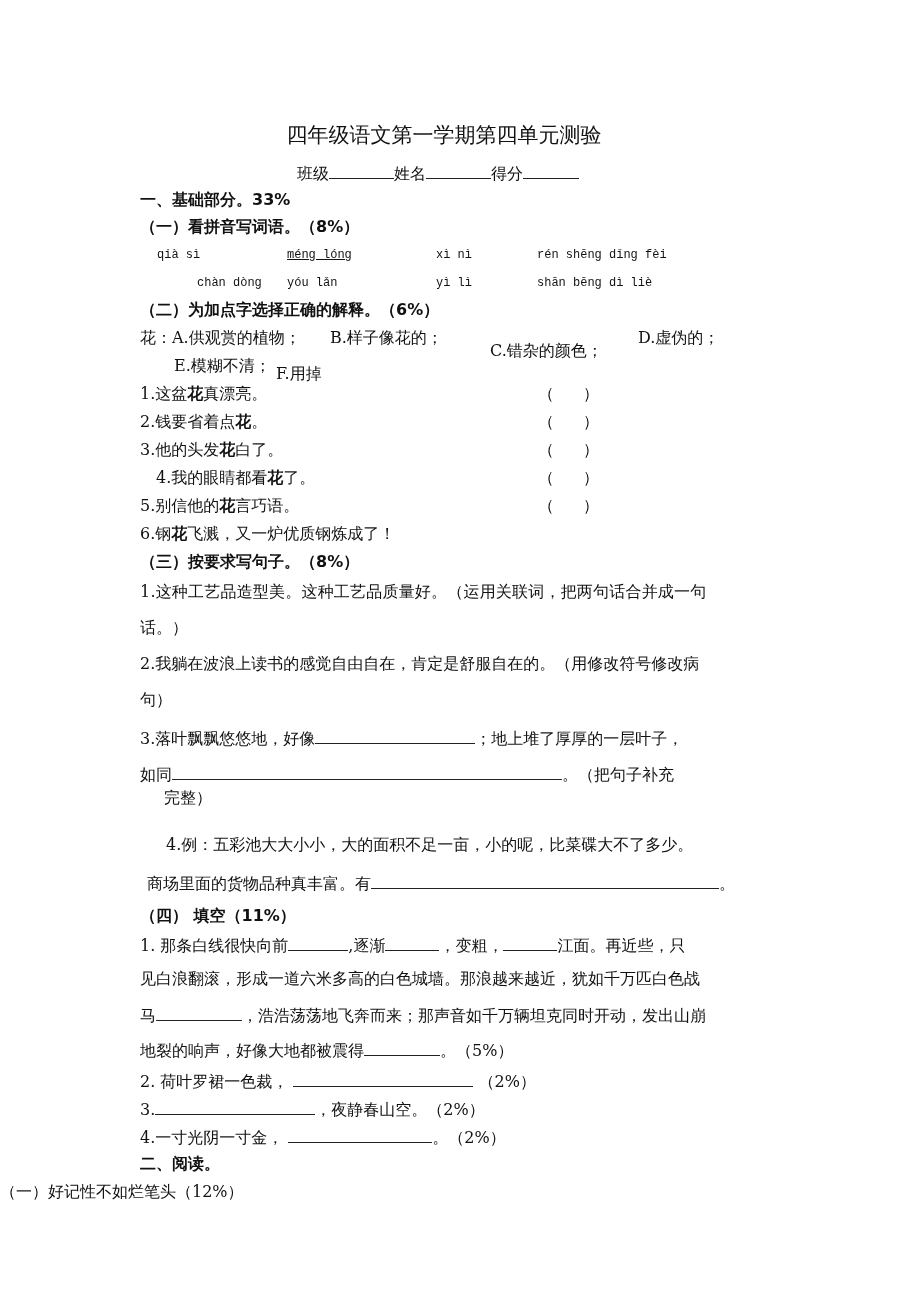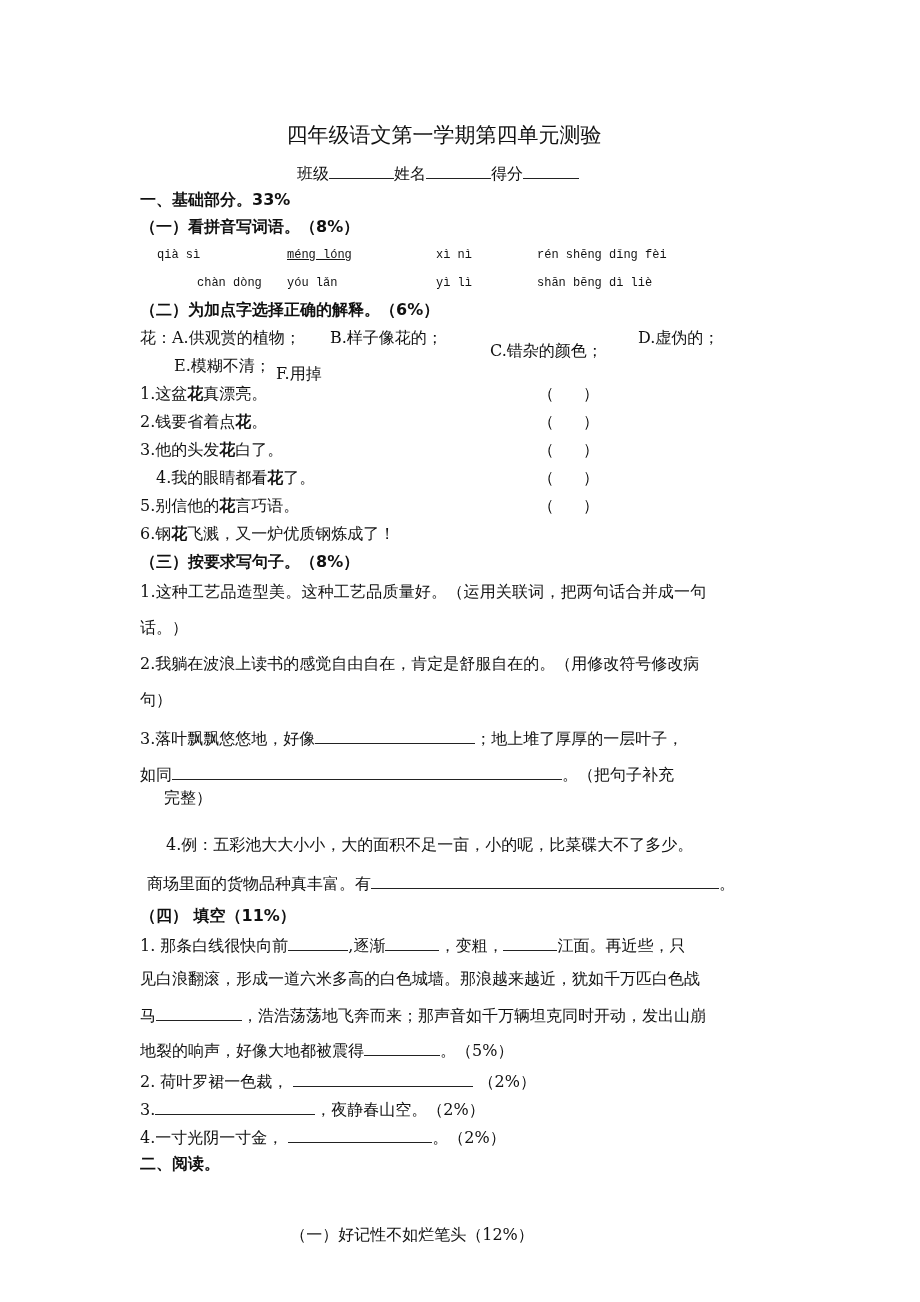--- a/index.html
+++ b/index.html
@@ -76,13 +76,13 @@
 <div class="ln" style="left:140px; top:934px;"><span>1.    那条白线很快向前</span><span class="blank" style="width:60px"></span><span>,逐渐</span><span class="blank" style="width:54px"></span><span>，变粗，</span><span class="blank" style="width:54px"></span><span>江面。再近些，只</span></div>
 <div class="ln" style="left:140px; top:969px;">见白浪翻滚，形成一道六米多高的白色城墙。那浪越来越近，犹如千万匹白色战</div>
 <div class="ln" style="left:140px; top:1004px;"><span>马</span><span class="blank" style="width:86px"></span><span>，浩浩荡荡地飞奔而来；那声音如千万辆坦克同时开动，发出山崩</span></div>
 <div class="ln" style="left:140px; top:1039px;"><span>地裂的响声，好像大地都被震得</span><span class="blank" style="width:76px"></span><span>。（5%）</span></div>
 
 <div class="ln" style="left:140px; top:1070px;"><span>2.    荷叶罗裙一色裁，</span> <span class="blank" style="width:180px"></span> <span>（2%）</span></div>
 <div class="ln" style="left:140px; top:1098px;"><span>3.</span><span class="blank" style="width:160px"></span><span>，夜静春山空。（2%）</span></div>
 <div class="ln" style="left:140px; top:1126px;"><span>4.一寸光阴一寸金，</span> <span class="blank" style="width:144px"></span><span>。（2%）</span></div>
 
 <div class="ln b" style="left:140px; top:1154px;">二、阅读。</div>
-<div class="ln" style="left:0; width:824px; text-align:center; top:1182px;margin-top:43px;">（一）好记性不如烂笔头（12%）</div>
+<div class="ln" style="left:0; width:824px; text-align:left; top:1182px;">（一）好记性不如烂笔头（12%）</div>
 
 </body></html>

